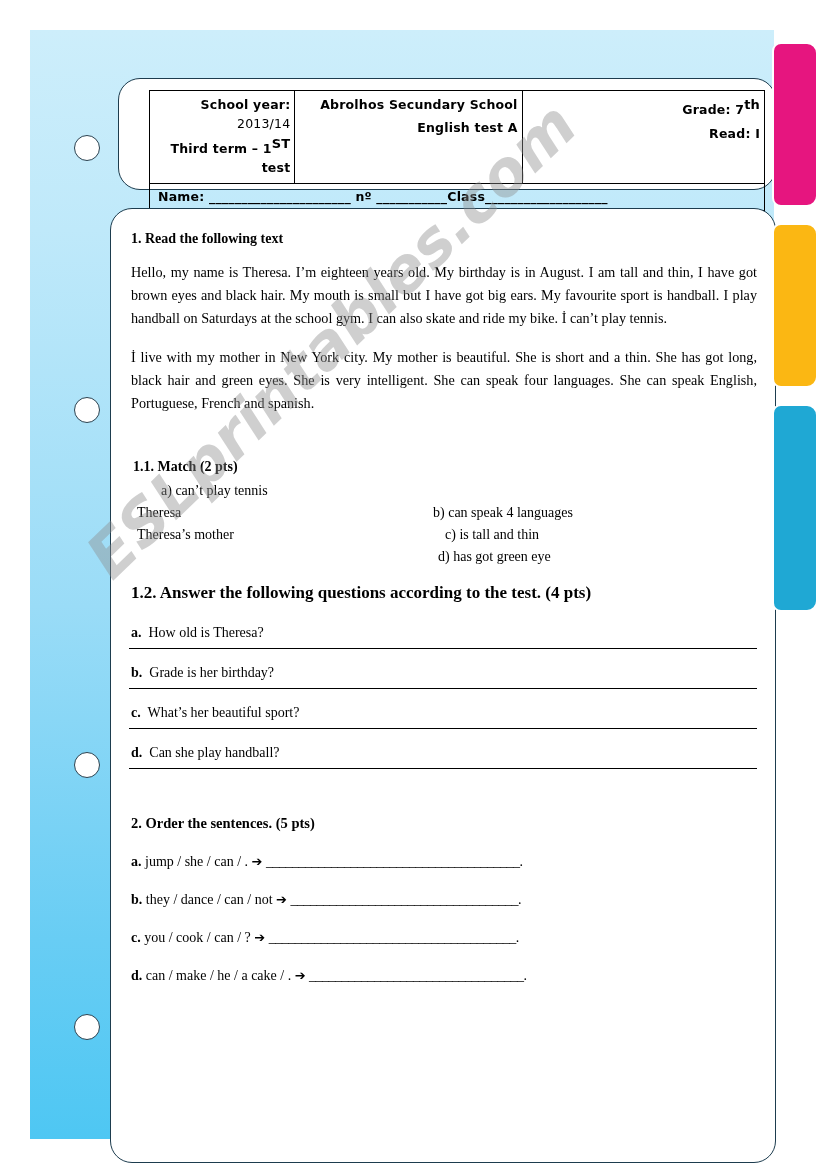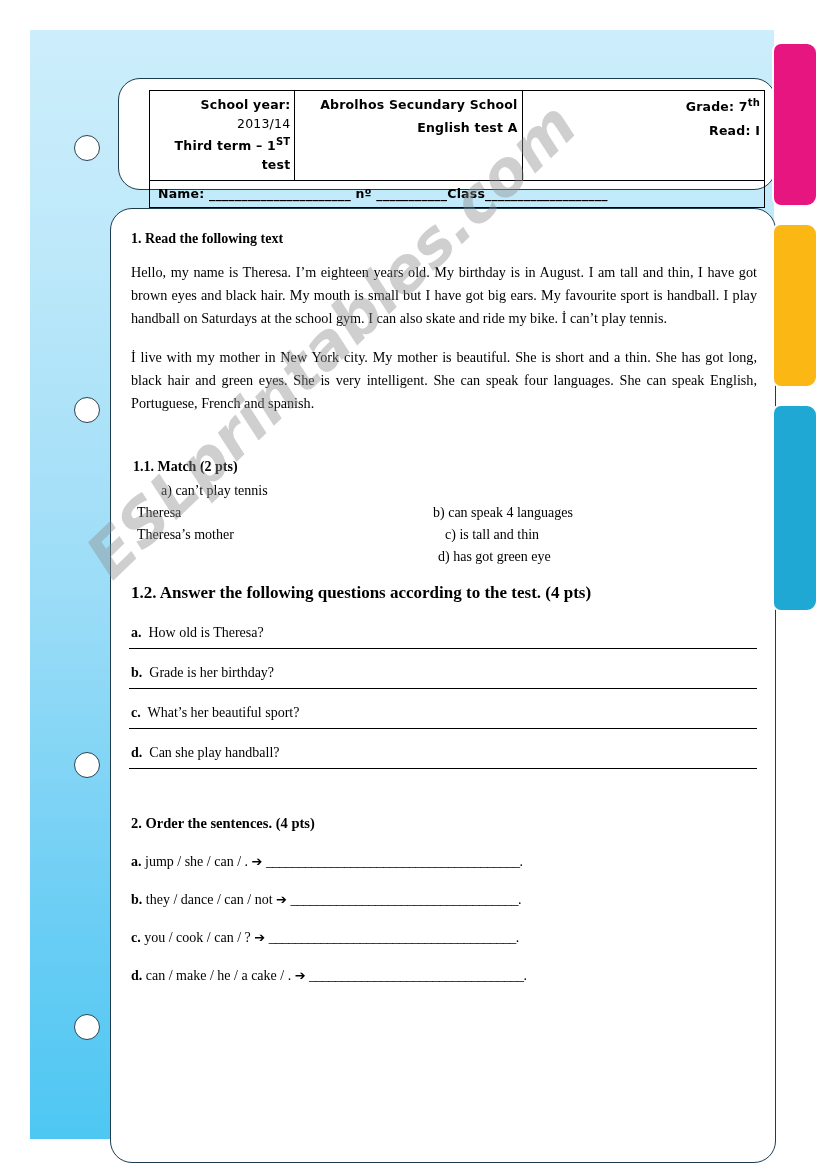--- a/index.html
+++ b/index.html
@@ -103,21 +103,21 @@
   .hdr-cell-right { width: 246px; }
   .hdr-line {
     font-size: 12.5px;
     font-weight: bold;
     line-height: 1.55;
     color: #000;
     letter-spacing: 0.2px;
   }
   .hdr-line.thin { font-weight: normal; font-size: 12.5px; }
   .hdr-line.pad { padding-top: 4px; }
-  sup { font-size: 10px; vertical-align: super; }
+  sup { font-size: 13px; vertical-align: super; }
   #name-row td {
     text-align: left;
     padding: 3px 4px 4px 8px;
   }
   #name-row .hdr-line {
     font-size: 12.5px;
     white-space: nowrap;
     overflow: hidden;
   }
 
@@ -272,21 +272,21 @@
         </div>
         <div class="qa">
           <div class="qa-q"><b>c.</b>&nbsp; <span>What’s her beautiful sport?</span></div>
           <div class="rule"></div>
         </div>
         <div class="qa">
           <div class="qa-q"><b>d.</b>&nbsp; <span>Can she play handball?</span></div>
           <div class="rule"></div>
         </div>
 
-        <div class="q-title" id="t-order">2. Order the sentences. (4 pts)</div>
+        <div class="q-title" id="t-order">2. Order the sentences. (5 pts)</div>
 
         <div class="order-item"><b>a.</b> <span>jump / she / can / .</span> <span class="arrow">➔</span> <span class="blank">_______________________________________</span><span>.</span></div>
 
         <div class="order-item"><b>b.</b> <span>they / dance / can / not</span> <span class="arrow">➔</span> <span class="blank">___________________________________</span><span>.</span></div>
 
         <div class="order-item"><b>c.</b> <span>you /  cook / can / ?</span> <span class="arrow">➔</span> <span class="blank">______________________________________</span><span>.</span></div>
 
         <div class="order-item"><b>d.</b> <span>can / make / he / a cake / .</span> <span class="arrow">➔</span> <span class="blank">_________________________________</span><span>.</span></div>
 
       </div>

